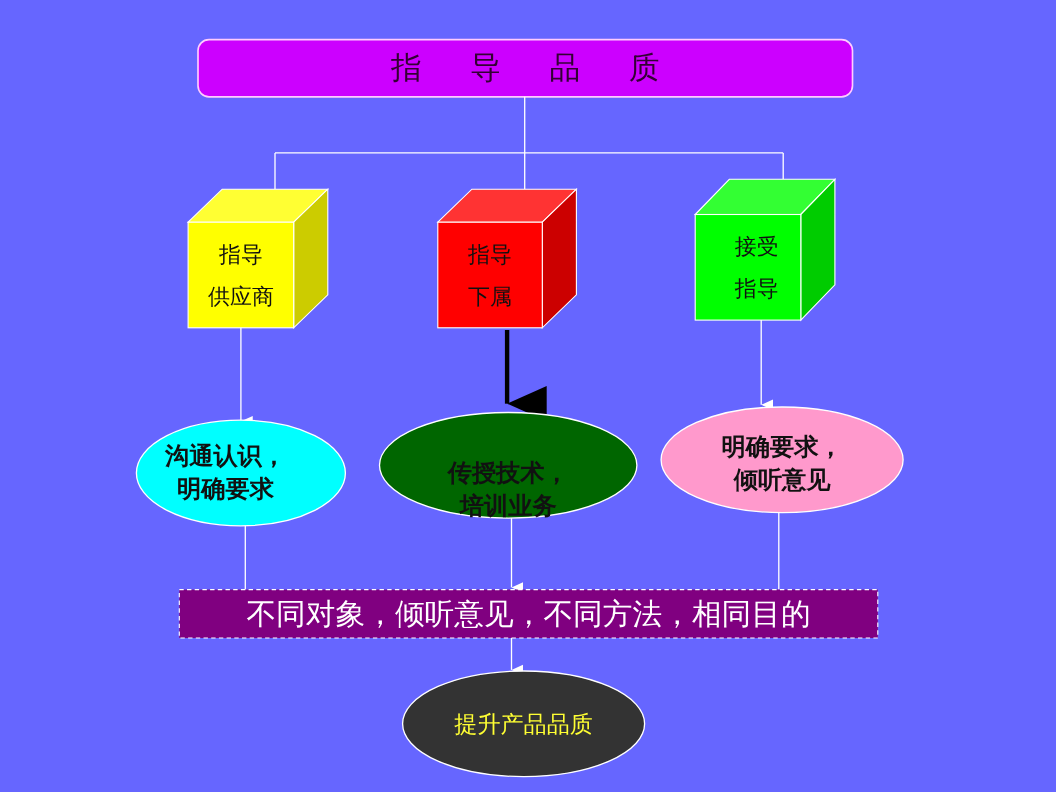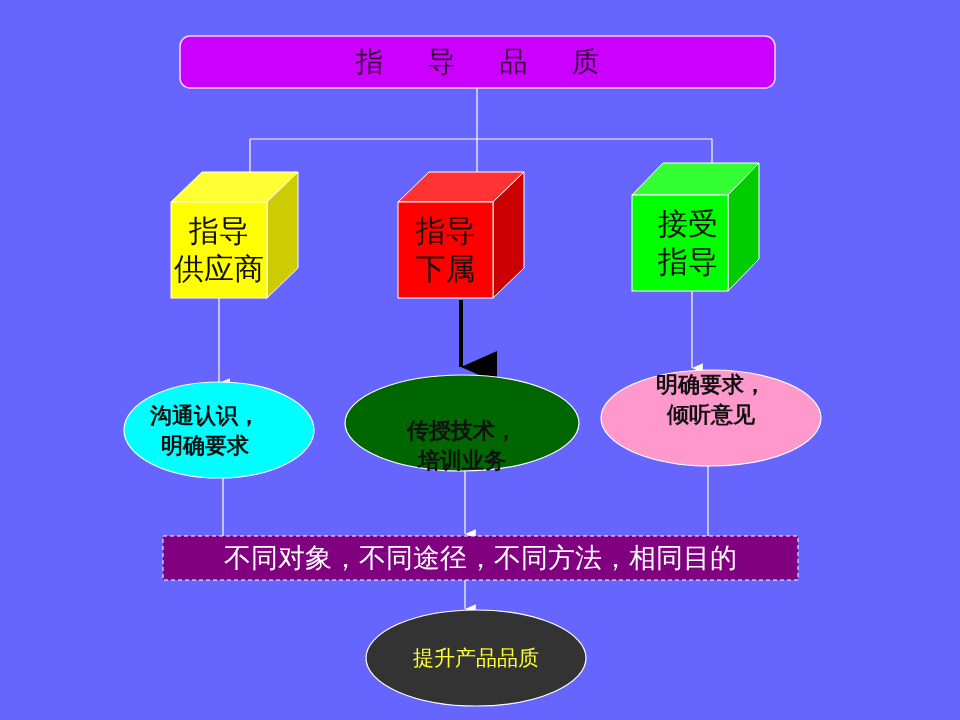--- a/index.html
+++ b/index.html
@@ -2,21 +2,21 @@
 <html><head>
 <meta charset="utf-8">
 <style>
   html,body{margin:0;padding:0;}
   body{width:960px;height:720px;background:#6666ff;position:relative;overflow:hidden;
        font-family:"DejaVu Serif","Liberation Serif",serif;}
   svg{position:absolute;left:0;top:0;}
   .lbl{position:absolute;display:flex;align-items:center;justify-content:center;text-align:center;white-space:pre-line;}
   .title{left:180px;top:36px;width:595px;height:52px;font-family:Liberation Sans, sans-serif;
          font-size:28px;color:#330033;letter-spacing:44px;text-indent:44px;text-align:right;}
-  .cube-text{font-family:"DejaVu Sans","Liberation Sans",sans-serif;font-size:30px;line-height:38px;color:#111;}
+  .cube-text{font-family:"DejaVu Sans","Liberation Sans",sans-serif;font-size:20px;line-height:38px;color:#111;}
   .ell-text{font-size:22px;line-height:30px;color:#111;font-weight:bold;}
   .banner{left:163px;top:536px;width:635px;height:44px;font-family:"DejaVu Sans","Liberation Sans",sans-serif;
           font-size:27px;color:#fff;}
   .goal{font-family:"DejaVu Sans","Liberation Sans",sans-serif;font-size:21px;color:#ffff33;}
 </style>
 </head>
 <body>
 
 <svg width="960" height="720">
   <defs>
@@ -82,18 +82,18 @@
 供应商</div>
 <div class="lbl cube-text" style="left:398px;top:202px;width:95px;height:96px;">指导
 下属</div>
 <div class="lbl cube-text" style="left:632px;top:195px;width:112px;height:96px;">接受
 指导</div>
 
 <div class="lbl ell-text" style="left:110px;top:382px;width:190px;height:96px;">沟通认识，
 明确要求</div>
 <div class="lbl ell-text" style="left:345px;top:397px;width:234px;height:96px;">传授技术，
 培训业务</div>
-<div class="lbl ell-text" style="left:601px;top:351px;width:220px;height:96px;">明确要求，
+<div class="lbl ell-text" style="left:601px;top:374px;width:220px;height:96px;">明确要求，
 倾听意见</div>
 
-<div class="lbl banner">不同对象，不同途径，不同方法，相同目的</div>
+<div class="lbl banner">不同对象，倾听意见，不同方法，相同目的</div>
 
 <div class="lbl goal" style="left:366px;top:610px;width:220px;height:96px;">提升产品品质</div>
 
 </body></html>

